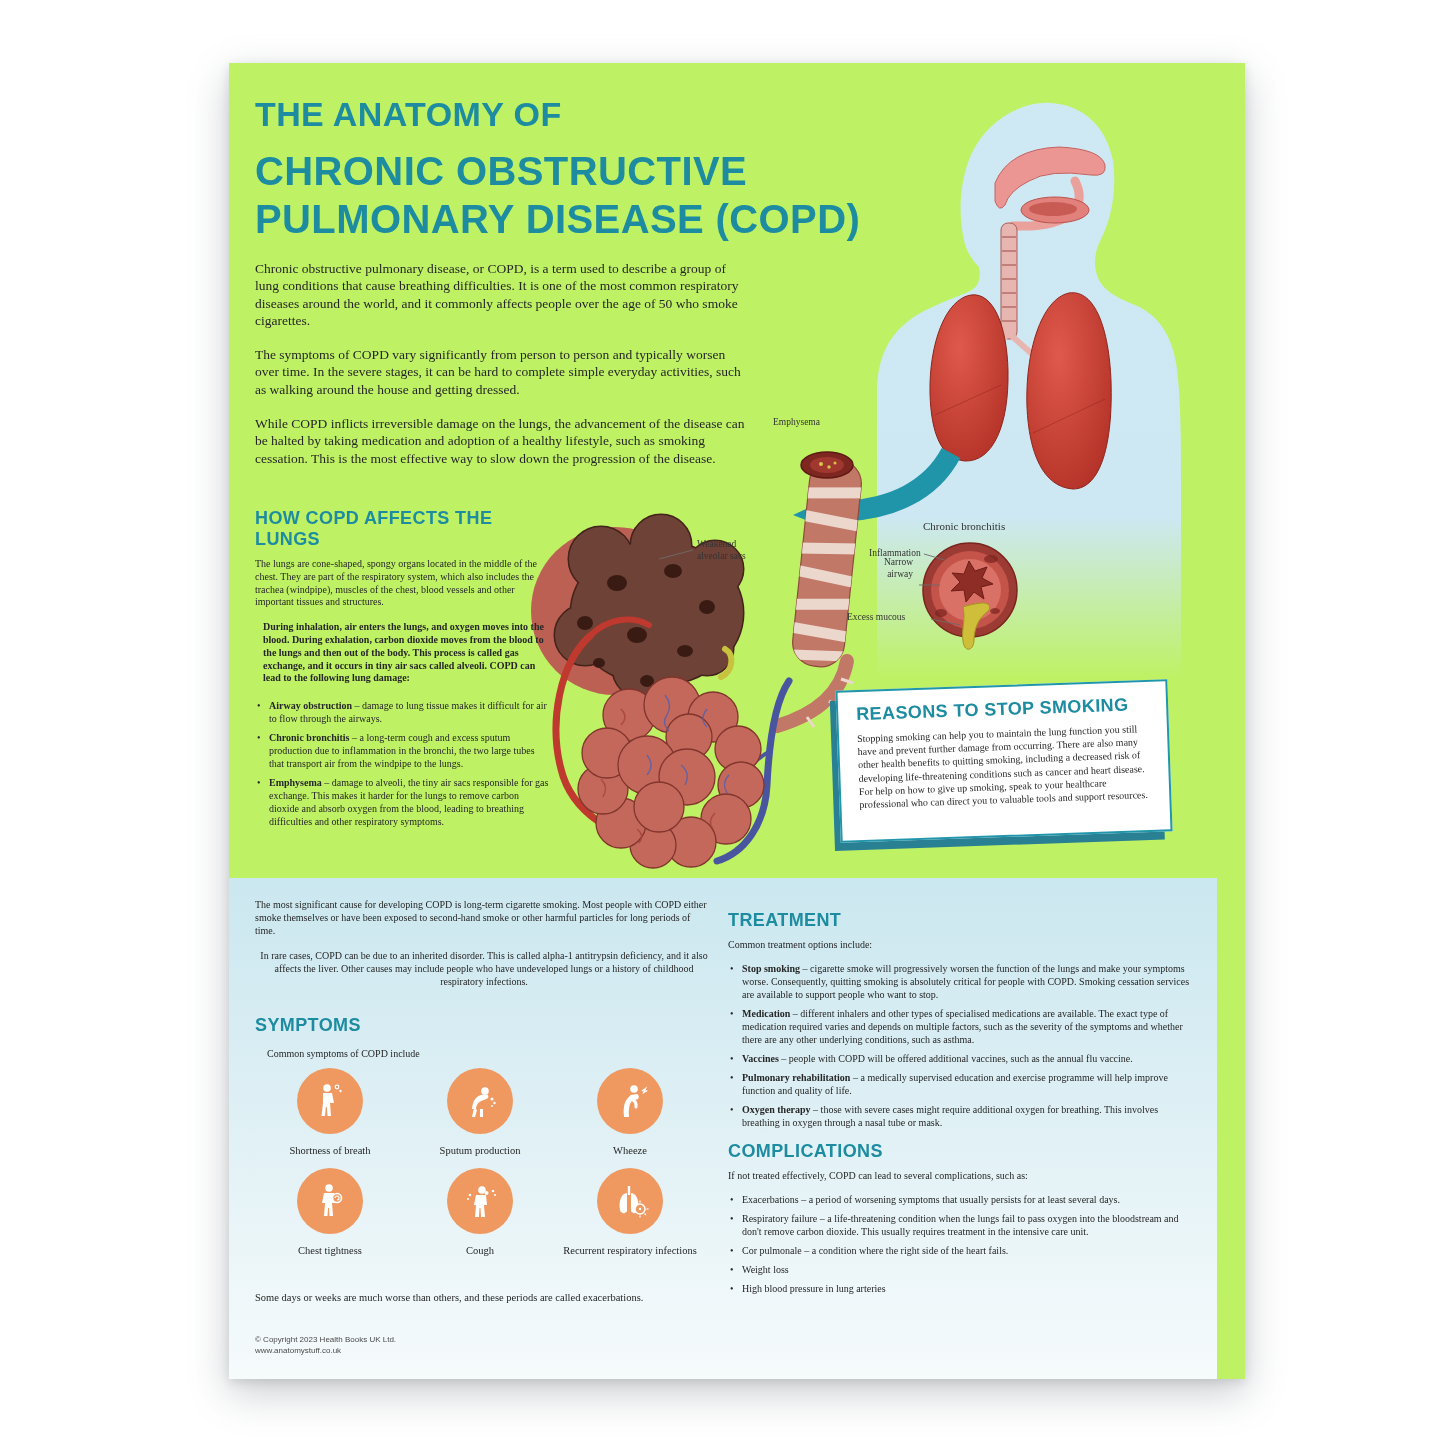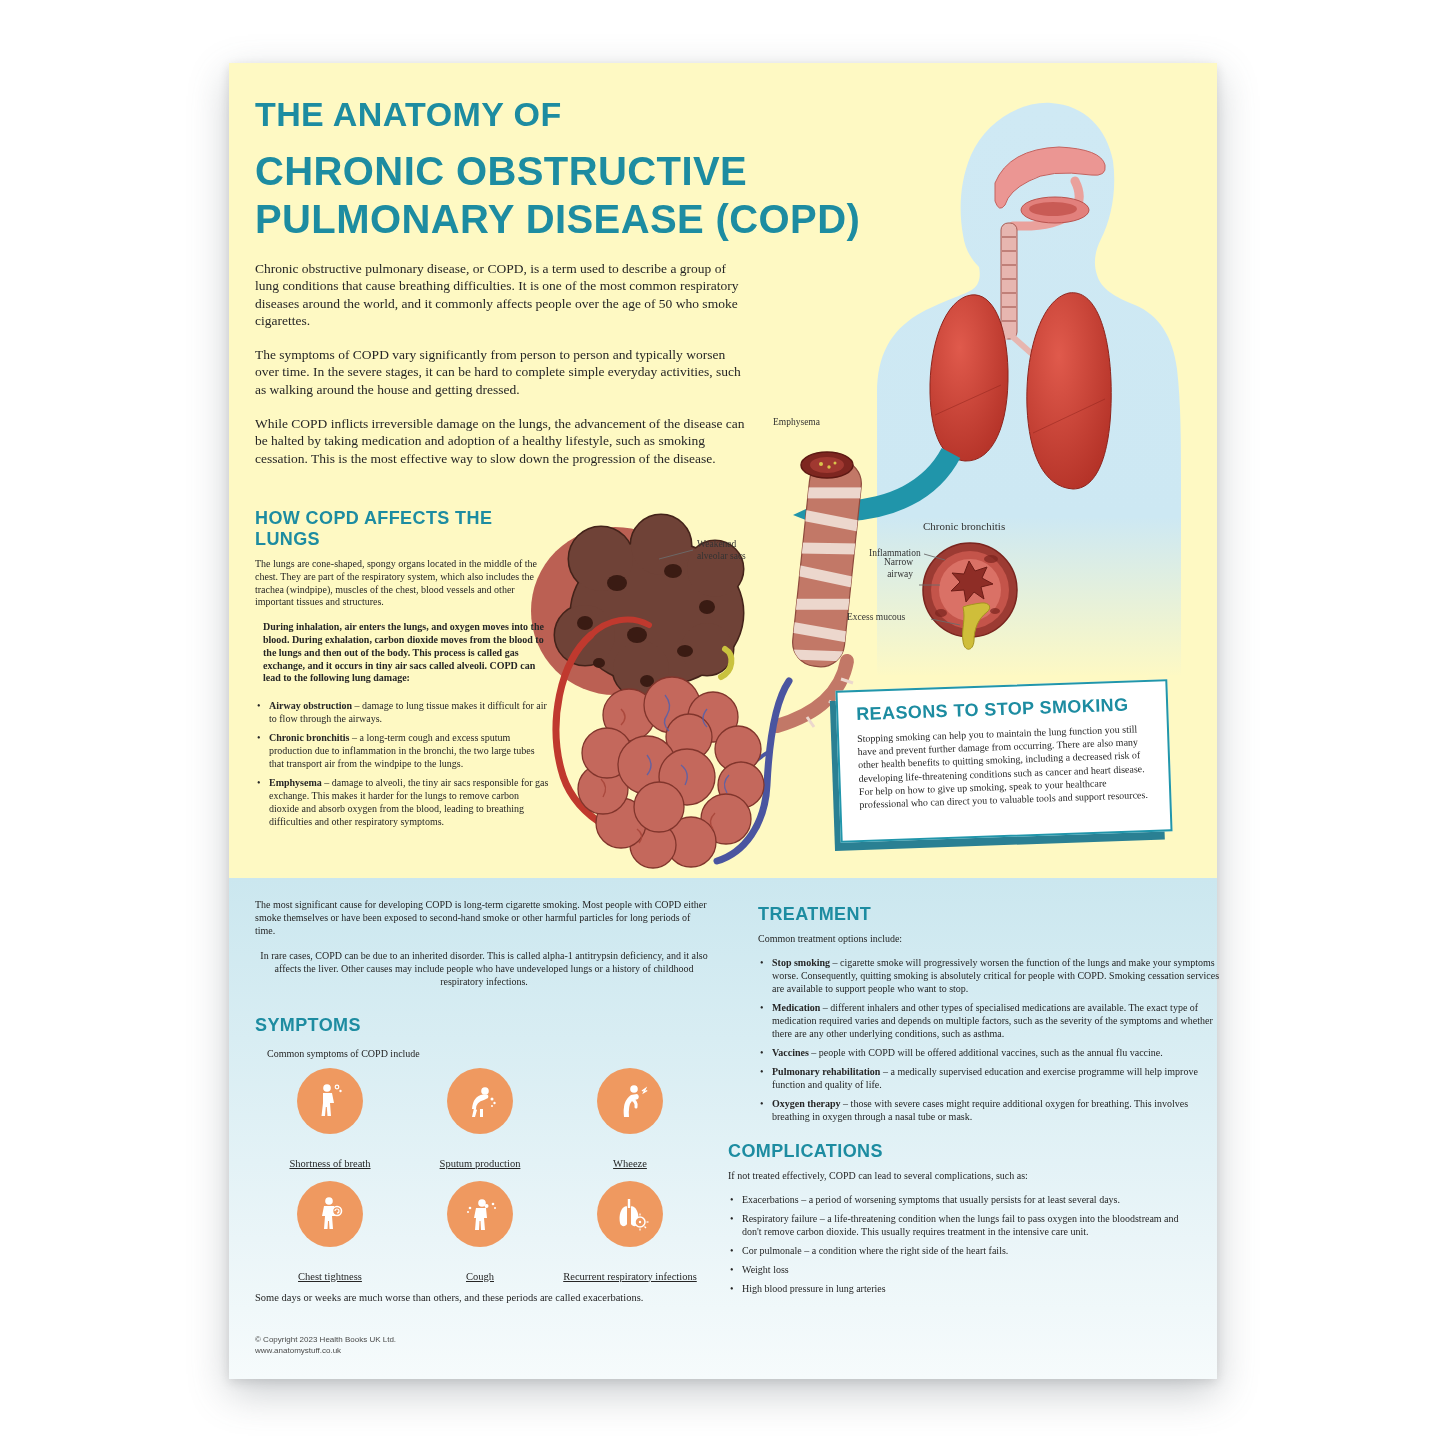--- a/index.html
+++ b/index.html
@@ -1,19 +1,19 @@
 <!DOCTYPE html>
 <html><head>
 <meta charset="utf-8">
 <style>
   html,body{margin:0;padding:0;}
   body{width:1445px;height:1445px;position:relative;background:#ffffff;overflow:hidden;
        font-family:"Liberation Serif",serif;color:#262626;}
-  .poster{position:absolute;left:229px;top:63px;width:988px;height:1316px;background:#fef9c3;
-          box-shadow:0 14px 38px rgba(90,100,110,.32),0 3px 10px rgba(0,0,0,.12);}
+  .poster{position:absolute;left:229px;top:63px;width:988px;height:1316px;background:#bef264;
+          box-shadow:0 14px 38px rgba(90,100,110,.32),0 3px 10px rgba(0,0,0,.12);padding-left:28px;}
   .abs{position:absolute;}
   .teal-h{font-family:"Liberation Sans",sans-serif;font-weight:700;color:#1d8ca1;letter-spacing:.4px;}
   .title1{font-size:34px;}
   .title2{font-size:40px;line-height:48px;}
   .intro p{margin:0 0 17px 0;font-size:13.5px;line-height:17.3px;}
   .small-body{font-size:10px;line-height:12.8px;}
   .sec-h{font-size:18px;margin:0 0 8px 0;}
   ul.b{list-style:none;margin:0;padding:0;}
   ul.b li{position:relative;padding-left:14px;margin:0 0 6px 0;font-size:10px;line-height:13px;}
   ul.b li:before{content:"•";position:absolute;left:2px;top:0;font-size:10px;}
@@ -24,21 +24,21 @@
   .smoke-box{position:absolute;left:609px;top:622px;width:332px;height:152px;background:#fff;
              border:2px solid #2196ab;transform:rotate(-2deg);
              box-shadow:-7px 9px 0 -1px #2a8093;padding:12px 18px 10px 18px;box-sizing:border-box;}
   .smoke-box h3{margin:0 0 7px 0;font-size:18px;}
   .smoke-box p{margin:0;font-size:10px;line-height:13.2px;}
   .sym-grid{position:absolute;left:26px;top:1005px;width:452px;display:grid;
             grid-template-columns:150px 150px 150px;grid-row-gap:10px;}
   .sym-cell{text-align:center;}
   .sym-circle{width:66px;height:66px;border-radius:50%;background:#ef9960;margin:0 auto;
               display:flex;align-items:center;justify-content:center;}
-  .sym-label{margin-top:24px;font-size:10.5px;line-height:12.5px;text-decoration:underline;}
+  .sym-label{margin-top:11px;font-size:10.5px;line-height:12.5px;}
   .copyright{font-family:"Liberation Sans",sans-serif;font-size:8px;line-height:11px;color:#4b4b4b;}
 </style>
 </head>
 <body>
 
 <div class="poster">
 
   <svg class="abs" style="left:0;top:0;" width="988" height="820" viewBox="0 0 988 820">
     <defs>
       <linearGradient id="silG" x1="0" y1="40" x2="0" y2="615" gradientUnits="userSpaceOnUse">
@@ -324,21 +324,21 @@
       </div>
     </div>
 
     <p class="abs small-body" style="left:26px;top:414px;width:470px;font-size:10.5px;margin:0;">Some days or weeks are much worse than others, and these periods are called exacerbations.</p>
 
     <div class="abs copyright" style="left:26px;top:456px;">
       <div>© Copyright 2023 Health Books UK Ltd.</div>
       <div>www.anatomystuff.co.uk</div>
     </div>
 
-    <div class="abs" style="left:499px;top:26px;width:464px;margin-left:30px;">
+    <div class="abs" style="left:499px;top:32px;width:464px;">
       <h2 class="teal-h sec-h">TREATMENT</h2>
       <p class="small-body" style="margin:0 0 10px 0;">Common treatment options include:</p>
       <ul class="b">
         <li><b>Stop smoking</b><span> – cigarette smoke will progressively worsen the function of the lungs and make your symptoms worse. Consequently, quitting smoking is absolutely critical for people with COPD. Smoking cessation services are available to support people who want to stop.</span></li>
         <li><b>Medication</b><span> – different inhalers and other types of specialised medications are available. The exact type of medication required varies and depends on multiple factors, such as the severity of the symptoms and whether there are any other underlying conditions, such as asthma.</span></li>
         <li><b>Vaccines</b><span> – people with COPD will be offered additional vaccines, such as the annual flu vaccine.</span></li>
         <li><b>Pulmonary rehabilitation</b><span> – a medically supervised education and exercise programme will help improve function and quality of life.</span></li>
         <li><b>Oxygen therapy</b><span> – those with severe cases might require additional oxygen for breathing. This involves breathing in oxygen through a nasal tube or mask.</span></li>
       </ul>
     </div>

